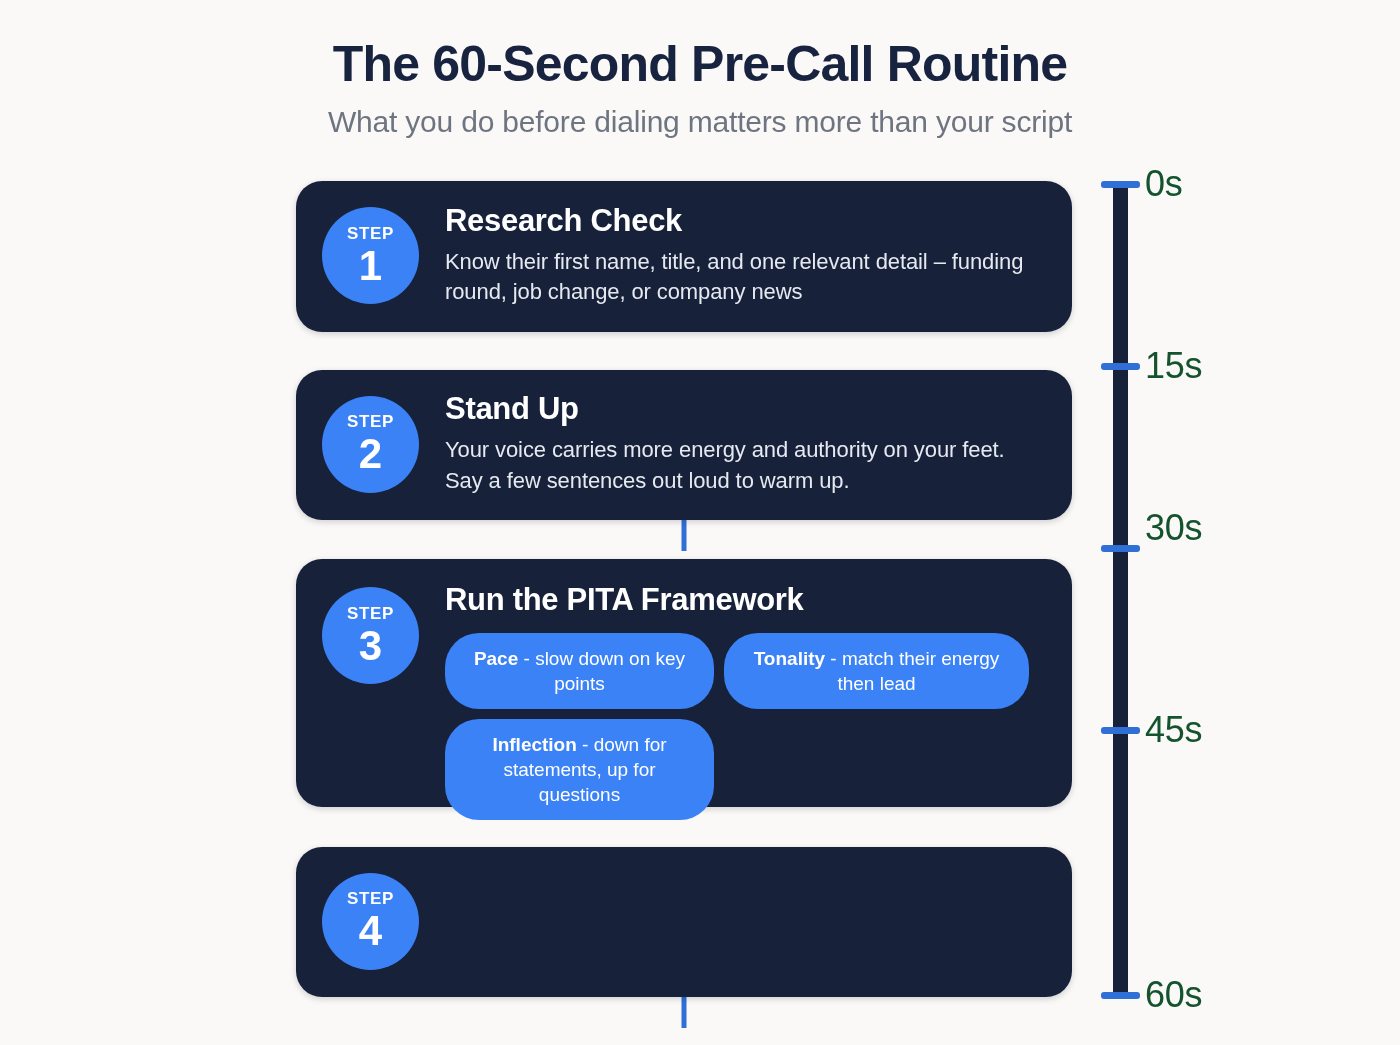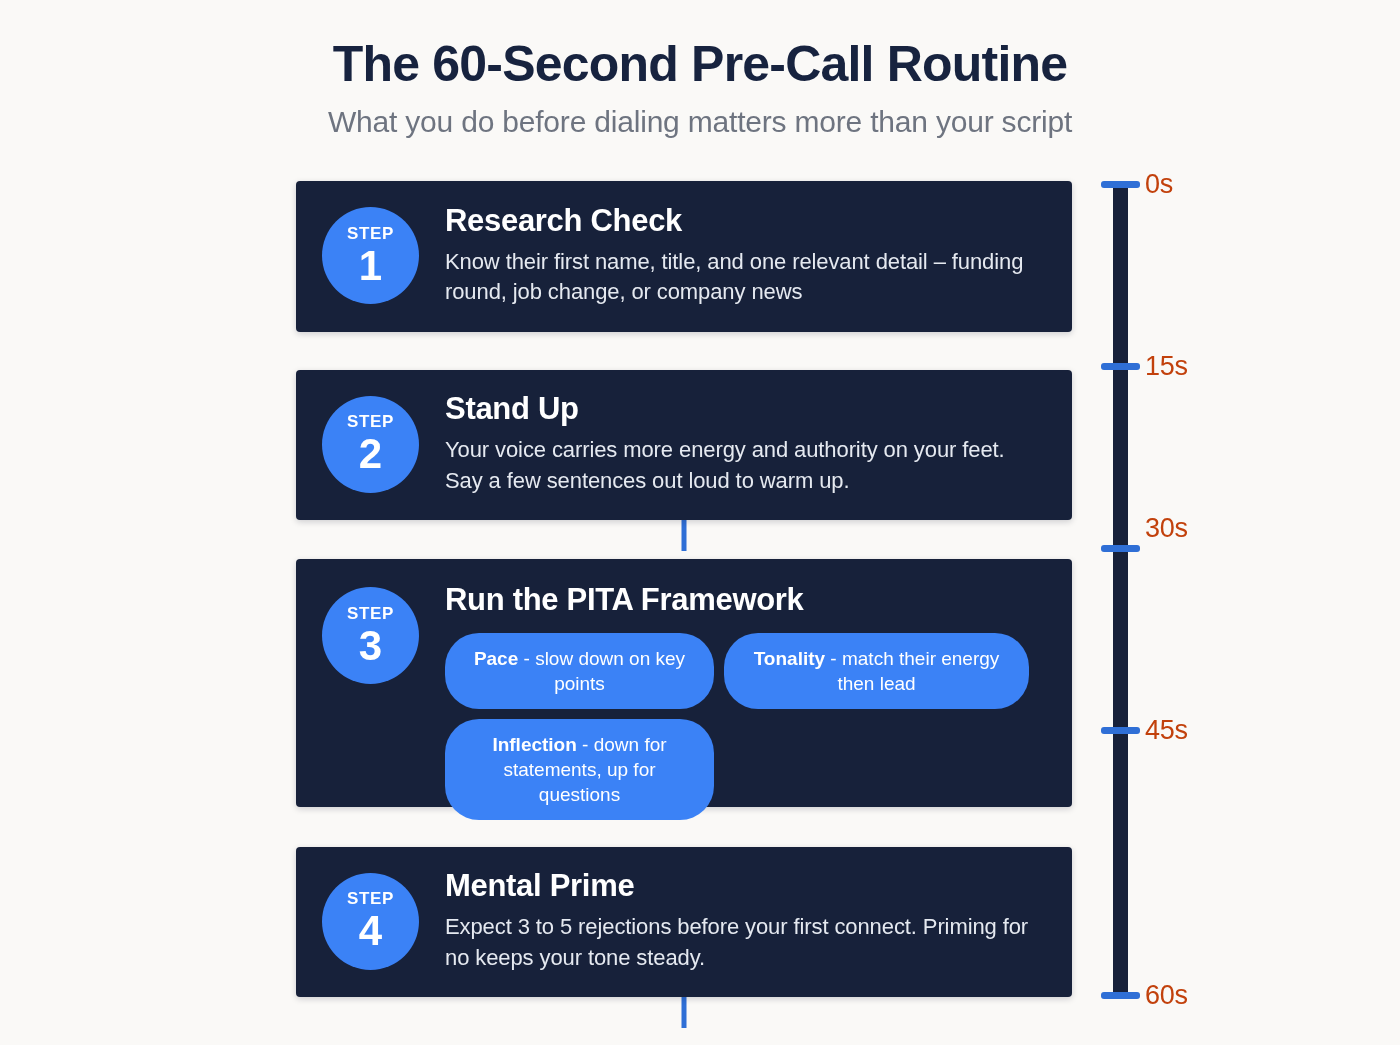--- a/index.html
+++ b/index.html
@@ -46,21 +46,21 @@
   .steps {
     position: absolute;
     left: 296px;
     top: 181px;
     width: 776px;
   }
 
   .card {
     position: relative;
     background: #17213a;
-    border-radius: 4px;
+    border-radius: 26px;
     display: flex;
     align-items: flex-start;
     padding: 22px 26px 24px 26px;
     box-shadow: 0 2px 6px rgba(10,18,40,0.18);
   }
 
   .card.card-1 { height: 151px; align-items: center; }
   .card.card-2 { height: 150px; align-items: center; margin-top: 38px; }
   .card.card-3 { height: 248px; margin-top: 39px; align-items: flex-start; padding-top: 24px; }
   .card.card-4 { height: 150px; margin-top: 40px; align-items: center; }
@@ -167,22 +167,22 @@
     position: absolute;
     left: -12px;
     width: 39px;
     height: 7px;
     background: #2f6fd6;
     border-radius: 3px;
   }
   .tick-label {
     position: absolute;
     left: 32px;
-    font-size: 27px;
-    color: #c2410c;
+    font-size: 36px;
+    color: #14532d;
     letter-spacing: -0.3px;
     transform: translateY(-50%);
     white-space: nowrap;
   }
 </style>
 </head>
 <body>
 
 <div class="page">
 
@@ -238,24 +238,20 @@
           </div>
         </div>
       </div>
     </div>
 
     <div class="card card-4">
       <div class="badge">
         <span class="badge-word">STEP</span>
         <span class="badge-num">4</span>
       </div>
-      <div class="card-body">
-        <div class="card-title">Mental Prime</div>
-        <div class="card-desc">Expect 3 to 5 rejections before your first connect. Priming for no keeps your tone steady.</div>
-      </div>
     </div>
 
   </div>
 
   <div class="timeline">
     <div class="timeline-bar"></div>
 
     <div class="tick" style="top:0px;"></div>
     <div class="tick-label" style="top:3px;">0s</div>
 

